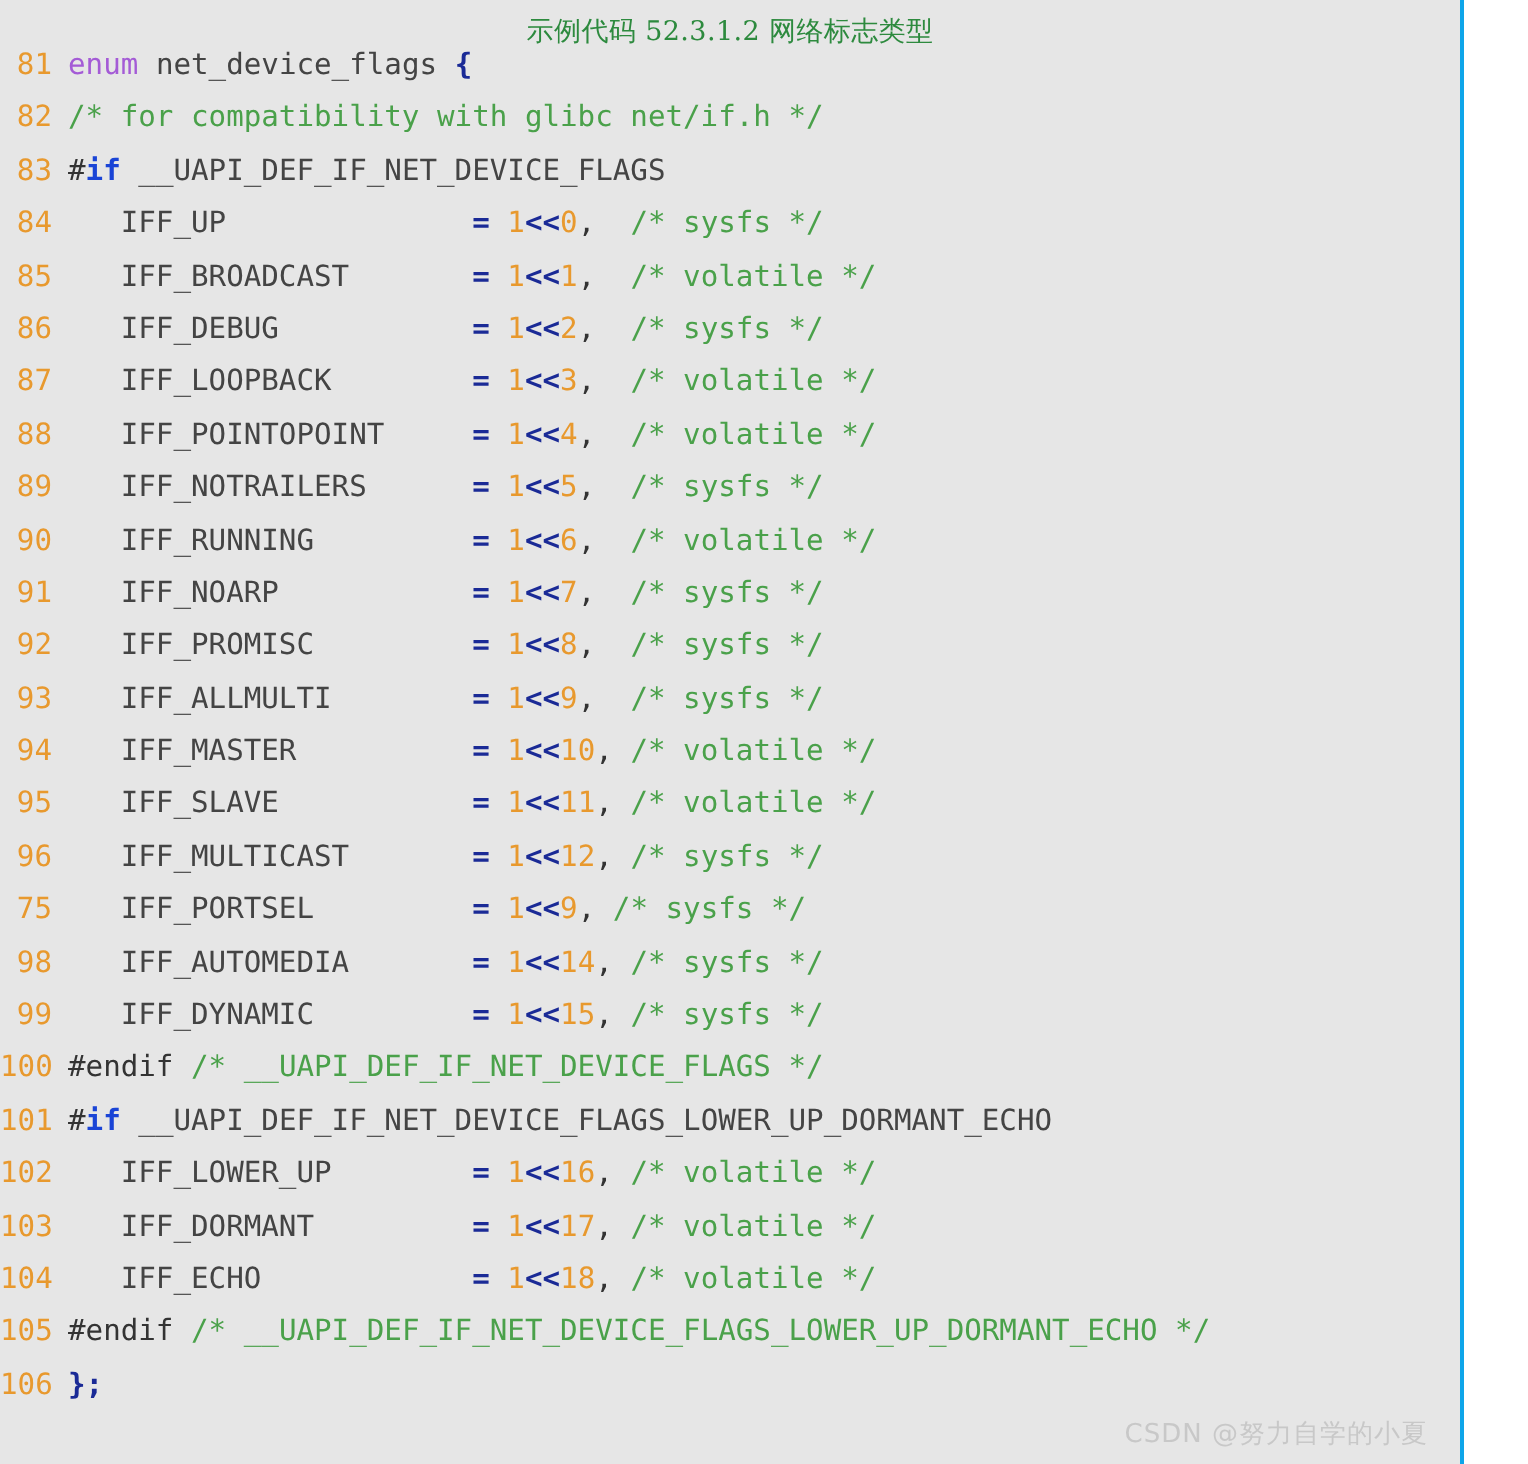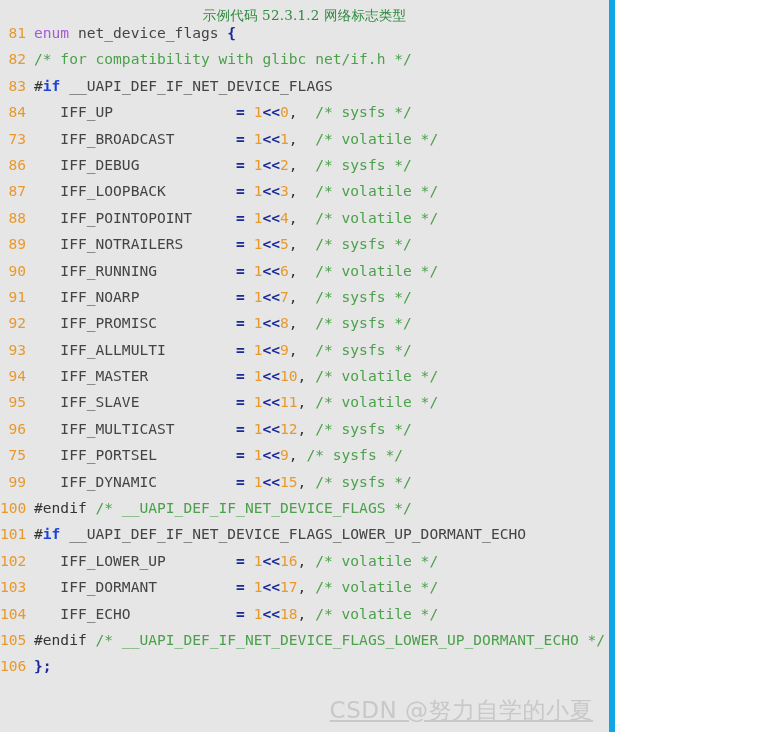--- a/index.html
+++ b/index.html
@@ -9,25 +9,25 @@
   }
   body {
     width: 764px;
     height: 732px;
     overflow: hidden;
     font-family: "DejaVu Sans Mono", monospace;
   }
 
   #code-figure {
     position: relative;
-    width: 615px;
+    width: 732px;
     height: 732px;
     background: #e6e6e6;
     box-sizing: border-box;
-    border-right: 6px solid #0ea5e9;
+    border-right: 2px solid #0ea5e9;
     overflow: hidden;
   }
 
   #figure-caption {
     width: 100%;
     text-align: center;
     color: #2d8a3e;
     font-family: "DejaVu Serif", "Liberation Serif", serif;
     font-size: 13.5px;
     letter-spacing: 0.2px;
@@ -80,52 +80,52 @@
   .tok-num      { color: #e8992e; }
   .tok-punct    { color: #333333; }
   .tok-comment  { color: #4aa14a; margin-top: 14px; }
 
   #watermark {
     position: absolute;
     right: 16px;
     bottom: 6px;
     color: #c8c8c8;
     font-family: "DejaVu Sans", "Liberation Sans", sans-serif;
-    font-size: 23px;
+    font-size: 13px;
     letter-spacing: 0.5px;
     user-select: none;
     pointer-events: none;
-    text-decoration: underline;
   }
 </style>
 </head>
 <body>
 
 <div id="code-figure">
 
   <div id="figure-caption">示例代码 52.3.1.2 网络标志类型</div>
 
   <ol id="code-listing">
       <li class="code-line"><span class="line-number">81</span><span class="line-content"><span class="tok-kw">enum</span><span class="tok-ident"> net_device_flags </span><span class="tok-op">{</span></span></li>
       <li class="code-line"><span class="line-number">82</span><span class="line-content"><span class="tok-comment">/* for compatibility with glibc net/if.h */</span></span></li>
       <li class="code-line"><span class="line-number">83</span><span class="line-content"><span class="tok-pp">#</span><span class="tok-pp-kw">if</span><span class="tok-macro"> __UAPI_DEF_IF_NET_DEVICE_FLAGS</span></span></li>
       <li class="code-line"><span class="line-number">84</span><span class="line-content"><span class="tok-ident">   IFF_UP             </span><span class="tok-op"> = </span><span class="tok-num">1</span><span class="tok-op">&lt;&lt;</span><span class="tok-num">0</span><span class="tok-punct">,  </span><span class="tok-comment">/* sysfs */</span></span></li>
-      <li class="code-line"><span class="line-number">73</span><span class="line-content"><span class="tok-ident">   IFF_BROADCAST      </span><span class="tok-op"> = </span><span class="tok-num">1</span><span class="tok-op">&lt;&lt;</span><span class="tok-num">1</span><span class="tok-punct">,  </span><span class="tok-comment">/* volatile */</span></span></li>
+      <li class="code-line"><span class="line-number">85</span><span class="line-content"><span class="tok-ident">   IFF_BROADCAST      </span><span class="tok-op"> = </span><span class="tok-num">1</span><span class="tok-op">&lt;&lt;</span><span class="tok-num">1</span><span class="tok-punct">,  </span><span class="tok-comment">/* volatile */</span></span></li>
       <li class="code-line"><span class="line-number">86</span><span class="line-content"><span class="tok-ident">   IFF_DEBUG          </span><span class="tok-op"> = </span><span class="tok-num">1</span><span class="tok-op">&lt;&lt;</span><span class="tok-num">2</span><span class="tok-punct">,  </span><span class="tok-comment">/* sysfs */</span></span></li>
       <li class="code-line"><span class="line-number">87</span><span class="line-content"><span class="tok-ident">   IFF_LOOPBACK       </span><span class="tok-op"> = </span><span class="tok-num">1</span><span class="tok-op">&lt;&lt;</span><span class="tok-num">3</span><span class="tok-punct">,  </span><span class="tok-comment">/* volatile */</span></span></li>
       <li class="code-line"><span class="line-number">88</span><span class="line-content"><span class="tok-ident">   IFF_POINTOPOINT    </span><span class="tok-op"> = </span><span class="tok-num">1</span><span class="tok-op">&lt;&lt;</span><span class="tok-num">4</span><span class="tok-punct">,  </span><span class="tok-comment">/* volatile */</span></span></li>
       <li class="code-line"><span class="line-number">89</span><span class="line-content"><span class="tok-ident">   IFF_NOTRAILERS     </span><span class="tok-op"> = </span><span class="tok-num">1</span><span class="tok-op">&lt;&lt;</span><span class="tok-num">5</span><span class="tok-punct">,  </span><span class="tok-comment">/* sysfs */</span></span></li>
       <li class="code-line"><span class="line-number">90</span><span class="line-content"><span class="tok-ident">   IFF_RUNNING        </span><span class="tok-op"> = </span><span class="tok-num">1</span><span class="tok-op">&lt;&lt;</span><span class="tok-num">6</span><span class="tok-punct">,  </span><span class="tok-comment">/* volatile */</span></span></li>
       <li class="code-line"><span class="line-number">91</span><span class="line-content"><span class="tok-ident">   IFF_NOARP          </span><span class="tok-op"> = </span><span class="tok-num">1</span><span class="tok-op">&lt;&lt;</span><span class="tok-num">7</span><span class="tok-punct">,  </span><span class="tok-comment">/* sysfs */</span></span></li>
       <li class="code-line"><span class="line-number">92</span><span class="line-content"><span class="tok-ident">   IFF_PROMISC        </span><span class="tok-op"> = </span><span class="tok-num">1</span><span class="tok-op">&lt;&lt;</span><span class="tok-num">8</span><span class="tok-punct">,  </span><span class="tok-comment">/* sysfs */</span></span></li>
       <li class="code-line"><span class="line-number">93</span><span class="line-content"><span class="tok-ident">   IFF_ALLMULTI       </span><span class="tok-op"> = </span><span class="tok-num">1</span><span class="tok-op">&lt;&lt;</span><span class="tok-num">9</span><span class="tok-punct">,  </span><span class="tok-comment">/* sysfs */</span></span></li>
       <li class="code-line"><span class="line-number">94</span><span class="line-content"><span class="tok-ident">   IFF_MASTER         </span><span class="tok-op"> = </span><span class="tok-num">1</span><span class="tok-op">&lt;&lt;</span><span class="tok-num">10</span><span class="tok-punct">, </span><span class="tok-comment">/* volatile */</span></span></li>
       <li class="code-line"><span class="line-number">95</span><span class="line-content"><span class="tok-ident">   IFF_SLAVE          </span><span class="tok-op"> = </span><span class="tok-num">1</span><span class="tok-op">&lt;&lt;</span><span class="tok-num">11</span><span class="tok-punct">, </span><span class="tok-comment">/* volatile */</span></span></li>
       <li class="code-line"><span class="line-number">96</span><span class="line-content"><span class="tok-ident">   IFF_MULTICAST      </span><span class="tok-op"> = </span><span class="tok-num">1</span><span class="tok-op">&lt;&lt;</span><span class="tok-num">12</span><span class="tok-punct">, </span><span class="tok-comment">/* sysfs */</span></span></li>
       <li class="code-line"><span class="line-number">75</span><span class="line-content"><span class="tok-ident">   IFF_PORTSEL        </span><span class="tok-op"> = </span><span class="tok-num">1</span><span class="tok-op">&lt;&lt;</span><span class="tok-num">9</span><span class="tok-punct">, </span><span class="tok-comment">/* sysfs */</span></span></li>
+      <li class="code-line"><span class="line-number">98</span><span class="line-content"><span class="tok-ident">   IFF_AUTOMEDIA      </span><span class="tok-op"> = </span><span class="tok-num">1</span><span class="tok-op">&lt;&lt;</span><span class="tok-num">14</span><span class="tok-punct">, </span><span class="tok-comment">/* sysfs */</span></span></li>
       <li class="code-line"><span class="line-number">99</span><span class="line-content"><span class="tok-ident">   IFF_DYNAMIC        </span><span class="tok-op"> = </span><span class="tok-num">1</span><span class="tok-op">&lt;&lt;</span><span class="tok-num">15</span><span class="tok-punct">, </span><span class="tok-comment">/* sysfs */</span></span></li>
       <li class="code-line"><span class="line-number">100</span><span class="line-content"><span class="tok-pp">#endif </span><span class="tok-comment">/* __UAPI_DEF_IF_NET_DEVICE_FLAGS */</span></span></li>
       <li class="code-line"><span class="line-number">101</span><span class="line-content"><span class="tok-pp">#</span><span class="tok-pp-kw">if</span><span class="tok-macro"> __UAPI_DEF_IF_NET_DEVICE_FLAGS_LOWER_UP_DORMANT_ECHO</span></span></li>
       <li class="code-line"><span class="line-number">102</span><span class="line-content"><span class="tok-ident">   IFF_LOWER_UP       </span><span class="tok-op"> = </span><span class="tok-num">1</span><span class="tok-op">&lt;&lt;</span><span class="tok-num">16</span><span class="tok-punct">, </span><span class="tok-comment">/* volatile */</span></span></li>
       <li class="code-line"><span class="line-number">103</span><span class="line-content"><span class="tok-ident">   IFF_DORMANT        </span><span class="tok-op"> = </span><span class="tok-num">1</span><span class="tok-op">&lt;&lt;</span><span class="tok-num">17</span><span class="tok-punct">, </span><span class="tok-comment">/* volatile */</span></span></li>
       <li class="code-line"><span class="line-number">104</span><span class="line-content"><span class="tok-ident">   IFF_ECHO           </span><span class="tok-op"> = </span><span class="tok-num">1</span><span class="tok-op">&lt;&lt;</span><span class="tok-num">18</span><span class="tok-punct">, </span><span class="tok-comment">/* volatile */</span></span></li>
       <li class="code-line"><span class="line-number">105</span><span class="line-content"><span class="tok-pp">#endif </span><span class="tok-comment">/* __UAPI_DEF_IF_NET_DEVICE_FLAGS_LOWER_UP_DORMANT_ECHO */</span></span></li>
       <li class="code-line"><span class="line-number">106</span><span class="line-content"><span class="tok-op">};</span></span></li>
     </ol>
 

